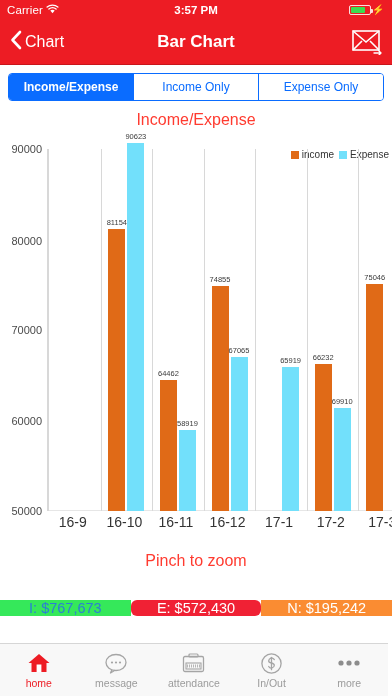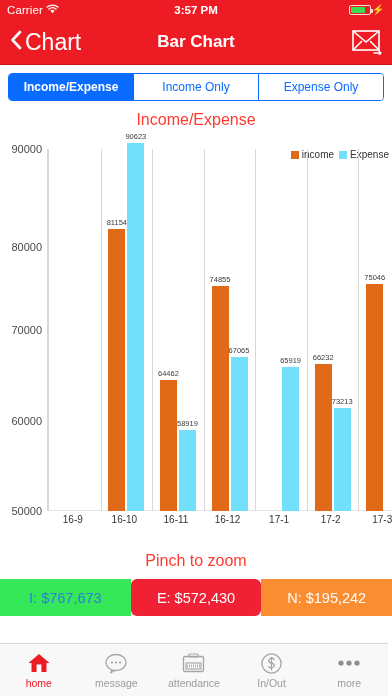--- a/index.html
+++ b/index.html
@@ -33,21 +33,21 @@
                 border-radius:0 1px 1px 0; }
   .batt i { display:block; height:100%; background:#3BDD50; border-radius:1px; }
   .bolt { font-size:10px; line-height:1; }
 
   
   .navbar {
     height:44px; background:#ED1C24; color:#fff;
     display:flex; align-items:center; position:relative; padding:0 10px;
   }
   .nav-back { display:flex; align-items:center; gap:3px; cursor:pointer; z-index:2; }
-  .nav-back-label { font-size:23px; }
+  .nav-back-label { font-size:16px; }
   .nav-title {
     position:absolute; left:0; right:0; text-align:center;
     font-size:17px; font-weight:bold; pointer-events:none;
   }
   .nav-mail { margin-left:auto; z-index:2; cursor:pointer; line-height:0; }
   .nav-hr { height:1px; background:#c9151b; }
 
   
   .seg-wrap { padding:8px 8px 0 8px; }
   .seg {
@@ -82,37 +82,37 @@
   .vgrid { position:absolute; top:0; bottom:0; width:1px; background:#d8d8d8; }
   .baseline { position:absolute; left:0; right:0; height:1px; background:#e6e6e6; bottom:0; }
   .bar {
     position:absolute; bottom:0; border-radius:0;
   }
   .bar-val {
     position:absolute; font-size:7.5px; color:#3a3a3a;
     white-space:nowrap; transform:translateX(-50%);
   }
   .xlabel {
-    position:absolute; font-size:10px; color:#333;
+    position:absolute; font-size:14px; color:#333;
     transform:translateX(-50%); white-space:nowrap;
   }
   .legend {
     position:absolute; display:flex; align-items:center; gap:5px;
     font-size:10px; color:#333;
   }
   .legend-item { display:flex; align-items:center; gap:3px; }
   .legend-swatch { width:8px; height:8px; display:inline-block; }
 
   .pinch {
     text-align:center; color:#FF3B30; font-size:16px;
     margin-top:-2px;
   }
 
   
-  .summary { display:flex; height:37px; margin-top:9px; }
+  .summary { display:flex; height:37px; margin-top:9px;align-items:flex-end; }
   .sum-cell {
     flex:1; display:flex; align-items:center; justify-content:center;
     font-size:14.5px; font-weight:500;
   }
   .sum-i { background:#35E85A; color:#2B7FD4; }
   .sum-e { background:#F02134; color:#ffffff;border-radius:6px; }
   .sum-n { background:#FA8C32; color:#ffffff; }
 
   
   .tabbar {
@@ -187,21 +187,21 @@
 
   <div class="chart-title">
     <div>Income/Expense</div>
   </div>
 
   <div class="chart-area">
     <div class="ylabels" id="ylabels">
         <div class="ylabel" style="top: 362px;">50000</div>
         <div class="ylabel" style="top: 271.5px;">60000</div>
         <div class="ylabel" style="top: 181px;">70000</div>
-        <div class="ylabel" style="top: 98px;">80000</div>
+        <div class="ylabel" style="top: 92px;">80000</div>
         <div class="ylabel" style="top: 0px;">90000</div>
       </div>
     <div class="plot" id="plot">
       <div class="baseline"></div>
       <div class="legend" id="legend" style="right: 3px; top: 0px;">
           <span class="legend-item">
             <span class="legend-swatch" style="background: rgb(224, 106, 23);"></span>
             <span>income</span>
           </span>
           <span class="legend-item">
@@ -224,21 +224,21 @@
         <div class="bar-val" style="left: 171.026px; bottom: 226.938px;">74855</div>
         <div class="bar" style="left: 181.526px; width: 17px; height: 154.438px; background: rgb(114, 224, 251);"></div>
         <div class="bar-val" style="left: 190.026px; bottom: 156.438px;">67065</div>
         <div class="vgrid" style="left: 206.316px;"></div>
         <div class="bar" style="left: 233.105px; width: 17px; height: 144.067px; background: rgb(114, 224, 251);"></div>
         <div class="bar-val" style="left: 241.605px; bottom: 146.067px;">65919</div>
         <div class="vgrid" style="left: 257.895px;"></div>
         <div class="bar" style="left: 265.684px; width: 17px; height: 146.9px; background: rgb(224, 106, 23);"></div>
         <div class="bar-val" style="left: 274.184px; bottom: 148.9px;">66232</div>
         <div class="bar" style="left: 284.684px; width: 17px; height: 102.908px; background: rgb(114, 224, 251);"></div>
-        <div class="bar-val" style="left: 293.184px; bottom: 104.908px;">73213</div>
+        <div class="bar-val" style="left: 293.184px; bottom: 104.908px;">69910</div>
         <div class="vgrid" style="left: 309.474px;"></div>
         <div class="bar" style="left: 317.263px; width: 17px; height: 226.666px; background: rgb(224, 106, 23);"></div>
         <div class="bar-val" style="left: 325.763px; bottom: 228.666px;">75046</div>
       </div>
     <div id="xlabels" style="position:absolute;left:47px;right:0;bottom:24px;height:16px;">
         <div class="xlabel" style="left: 25.7895px;">16-9</div>
         <div class="xlabel" style="left: 77.3684px;">16-10</div>
         <div class="xlabel" style="left: 128.947px;">16-11</div>
         <div class="xlabel" style="left: 180.526px;">16-12</div>
         <div class="xlabel" style="left: 232.105px;">17-1</div>

